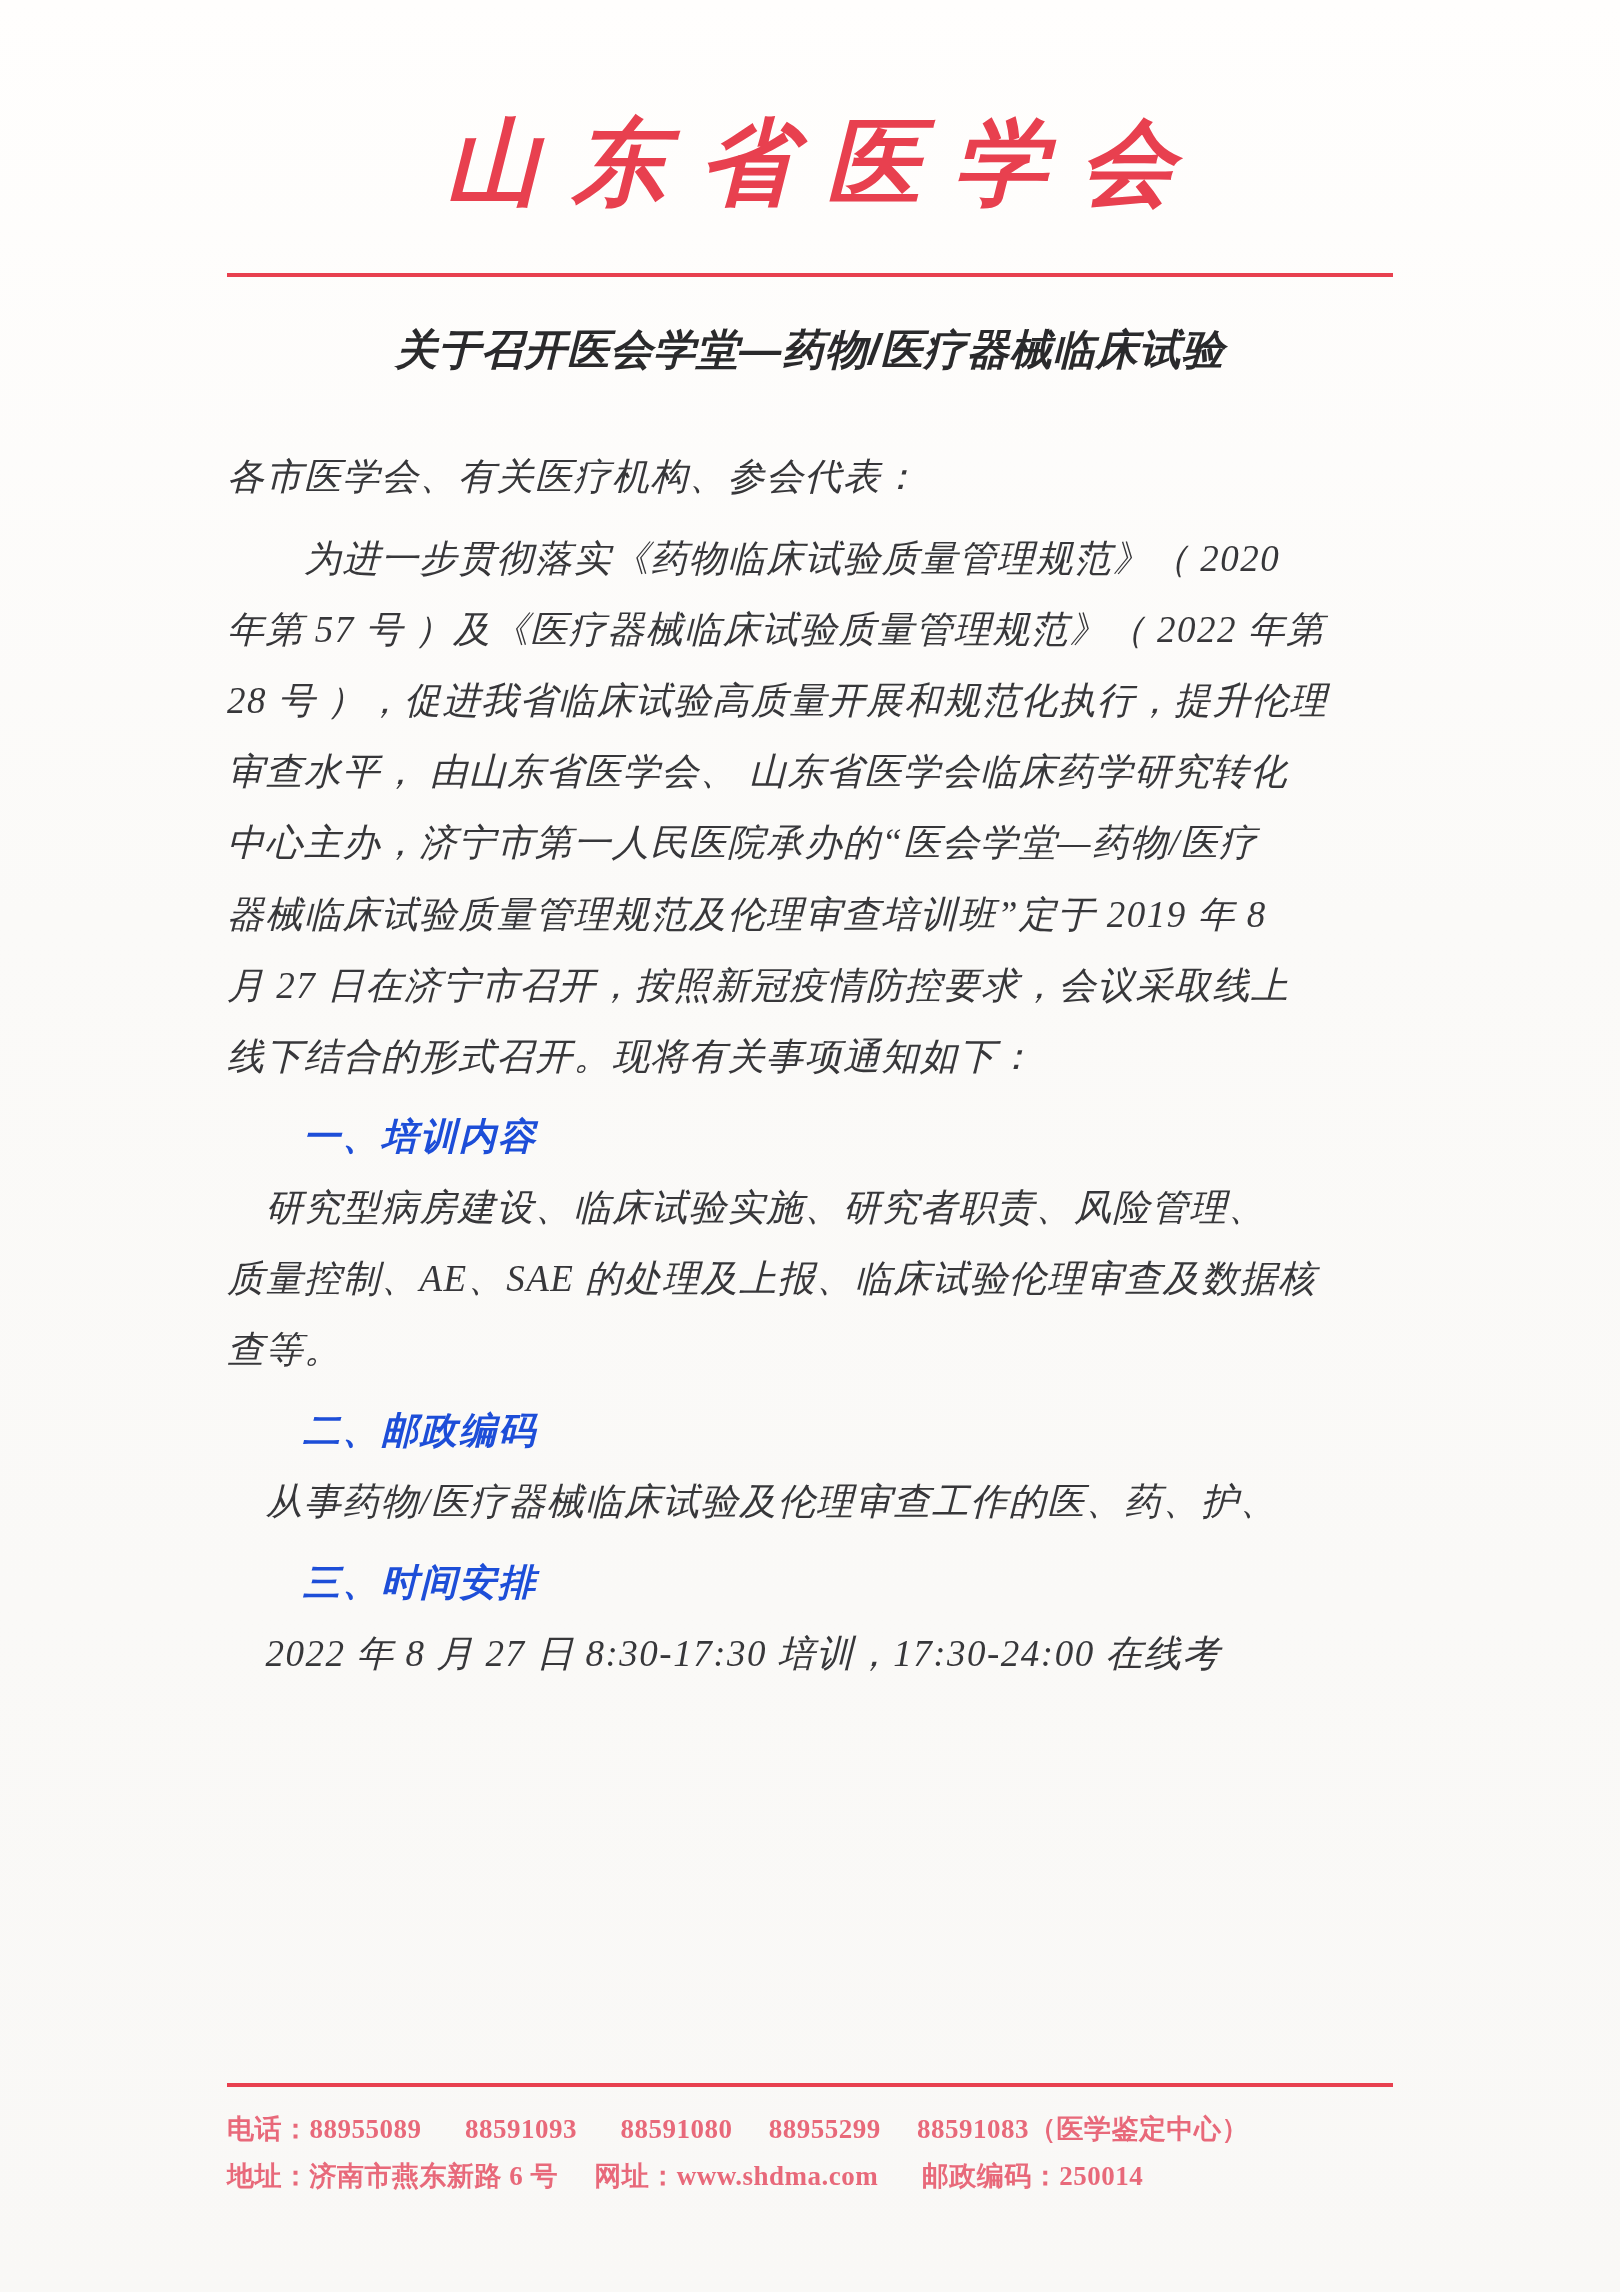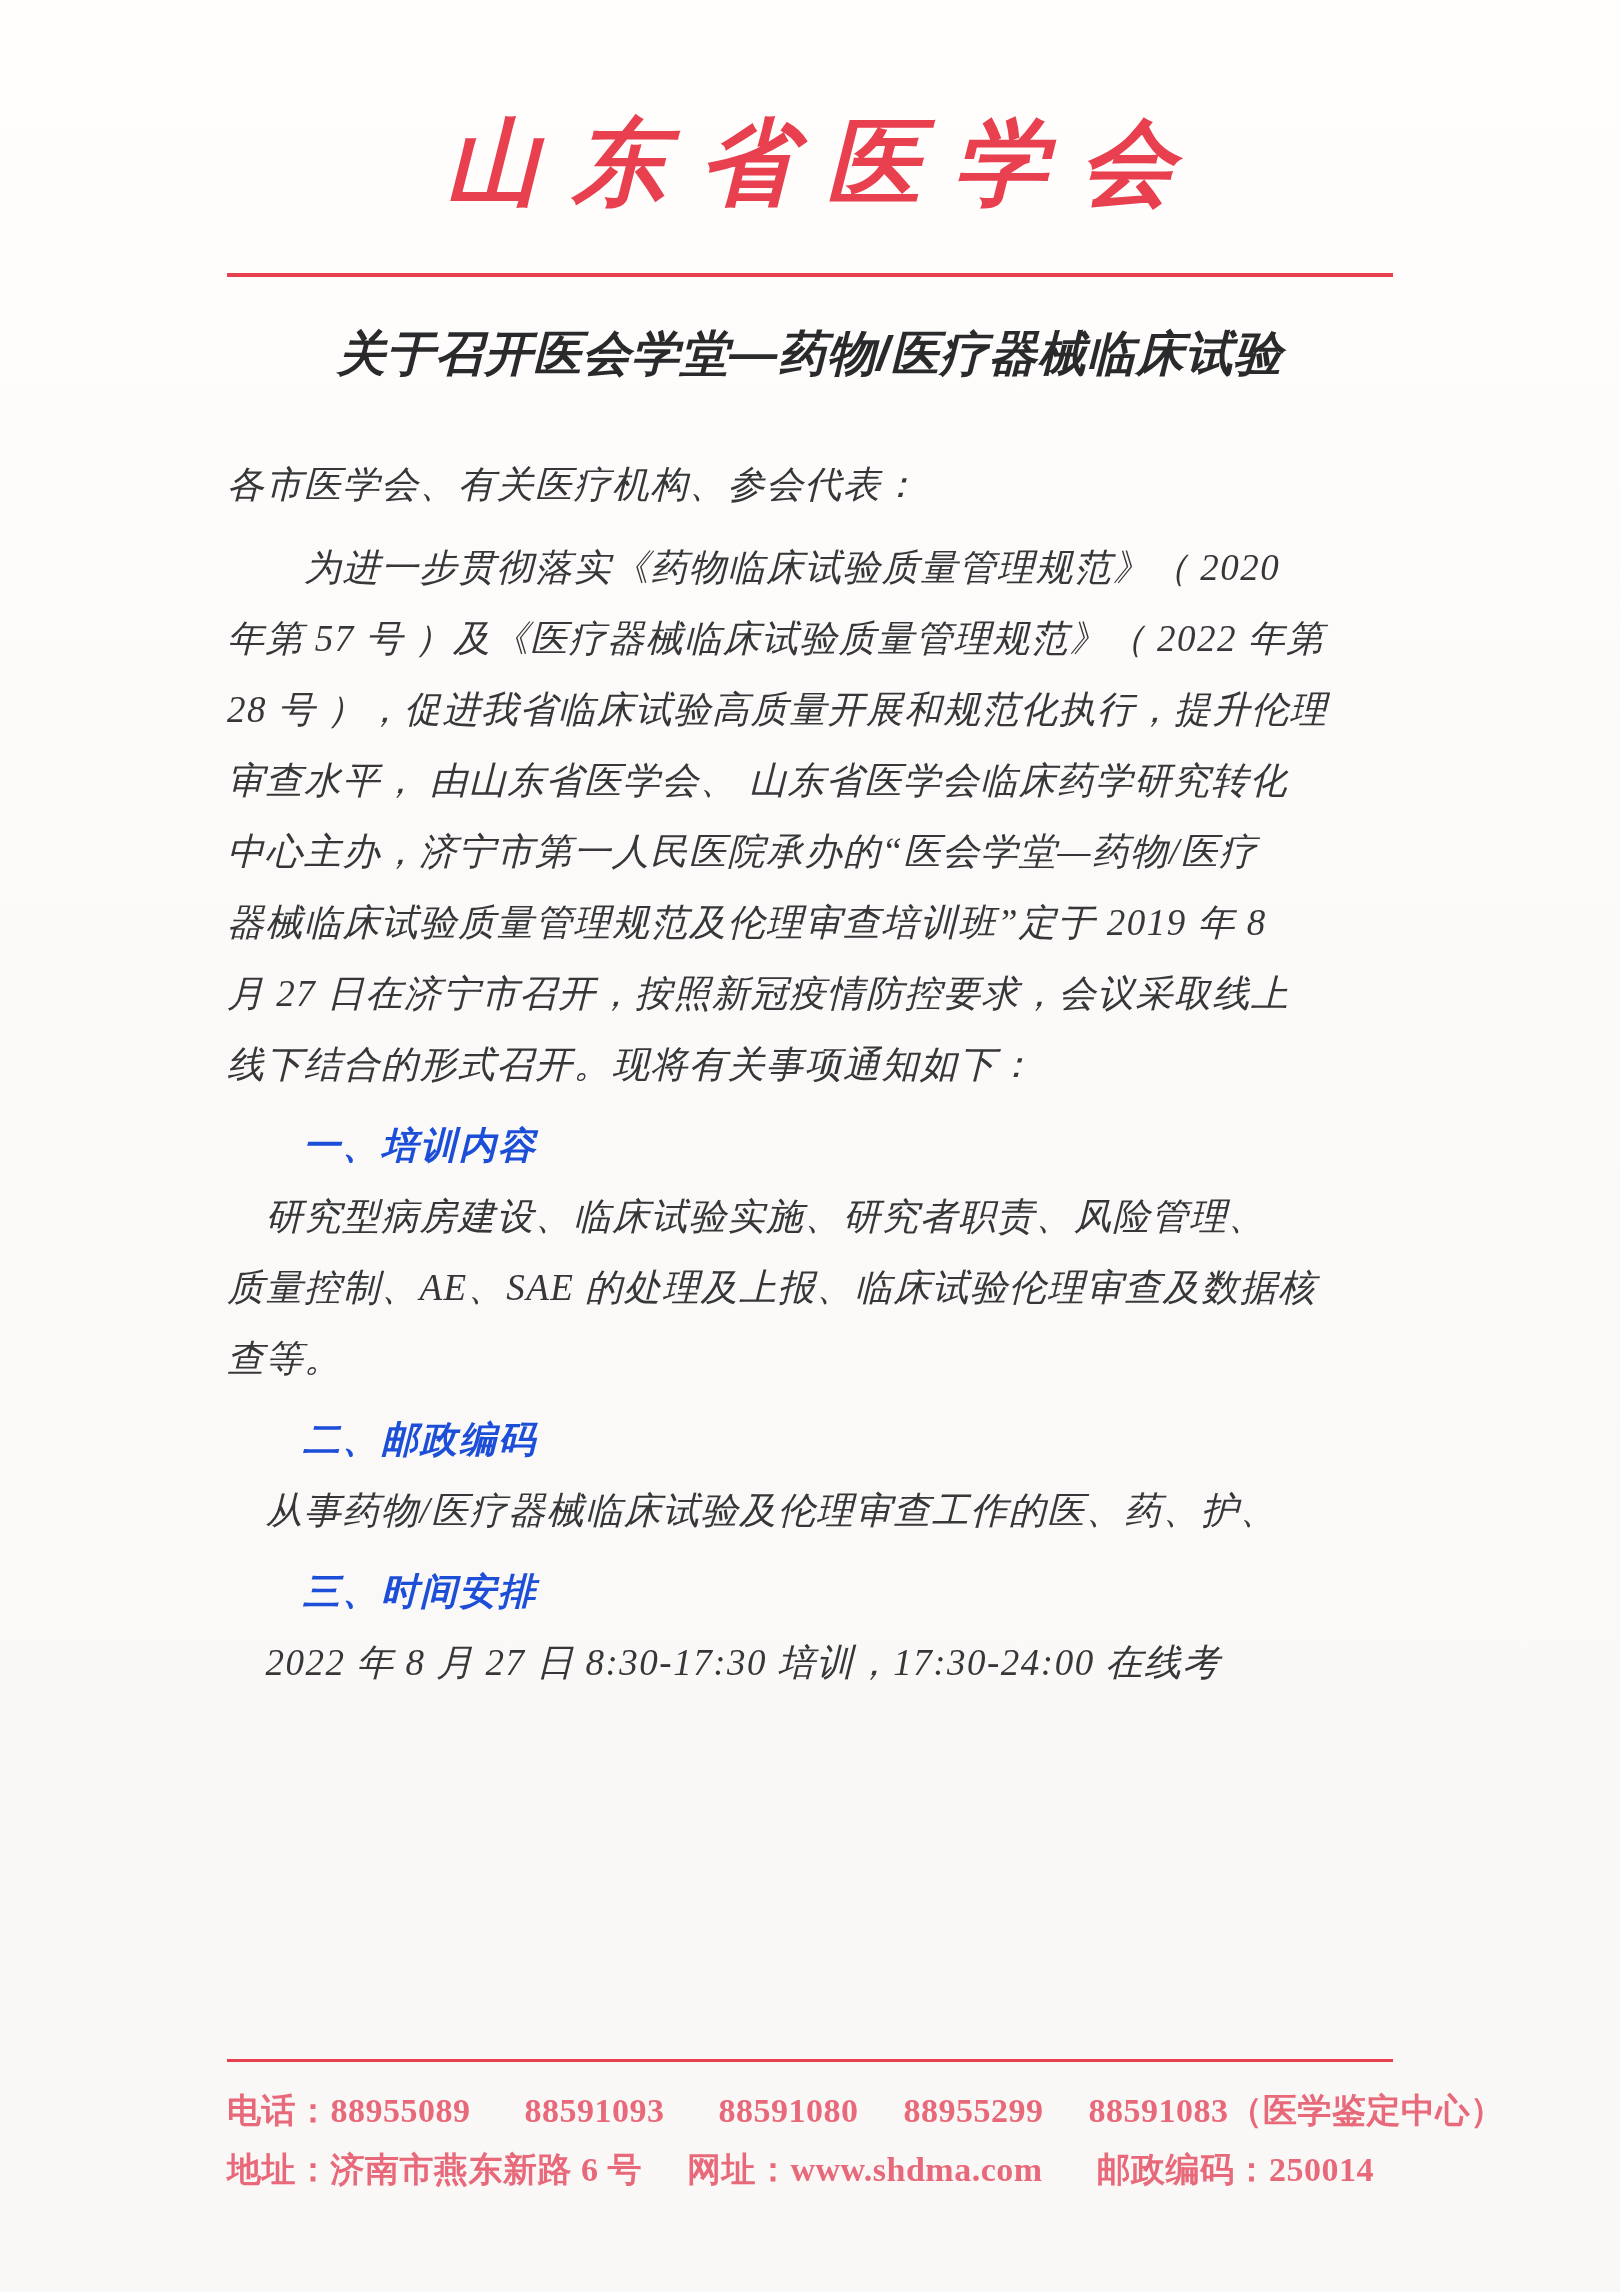--- a/index.html
+++ b/index.html
@@ -56,21 +56,21 @@
     width: 100%;
   }
 
   
   .doc-title {
     margin-top: 43px;
     text-align: center;
     color: #2a2a2c;
     font-family: "Liberation Sans", "DejaVu Sans", sans-serif;
     font-weight: 700;
-    font-size: 48px;
+    font-size: 42px;
     line-height: 1.42;
     letter-spacing: 1px;
   }
   .doc-title-line { display: block; }
 
   
   .body-block {
     margin-top: 61px;
     color: #37373a;
     font-family: "Liberation Serif", "DejaVu Serif", serif;
@@ -110,21 +110,21 @@
   }
   .footer-rule {
     height: 3.9px;
     background: #e8404f;
     margin-bottom: 19.6px;
   }
   .footer-line {
     color: #e8697a;
     font-family: "Liberation Serif", "DejaVu Serif", serif;
     font-weight: 700;
-    font-size: 34px;
+    font-size: 27px;
     line-height: 1.72;
     white-space: pre;
     letter-spacing: 0.5px;
   }
   .footer-line .seg { display: inline; }
 </style>
 </head>
 <body>
 
 <div class="page">

